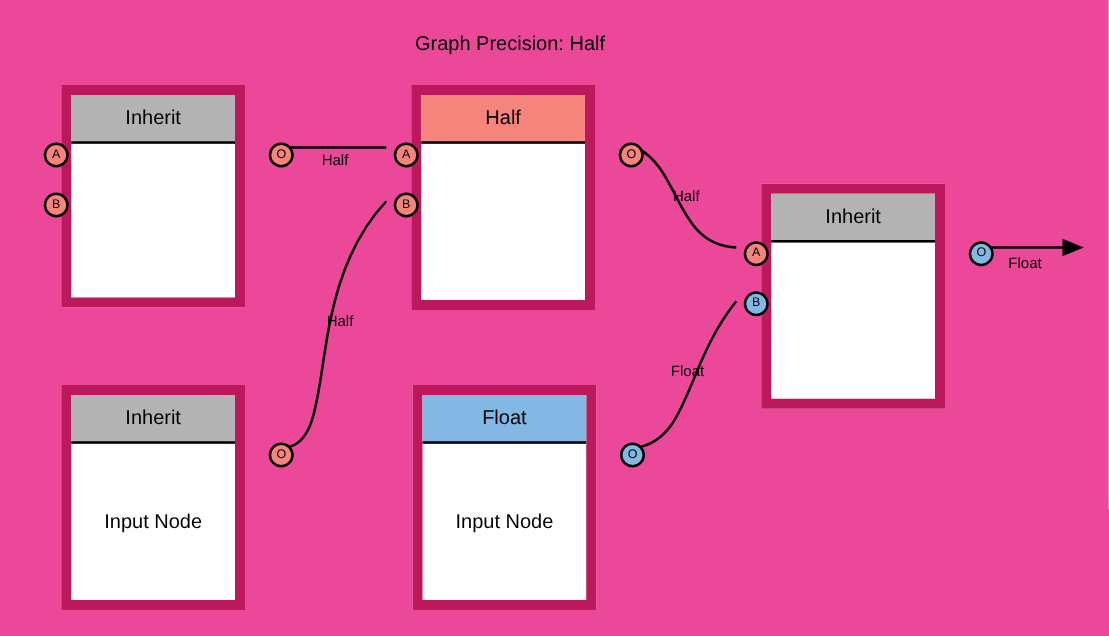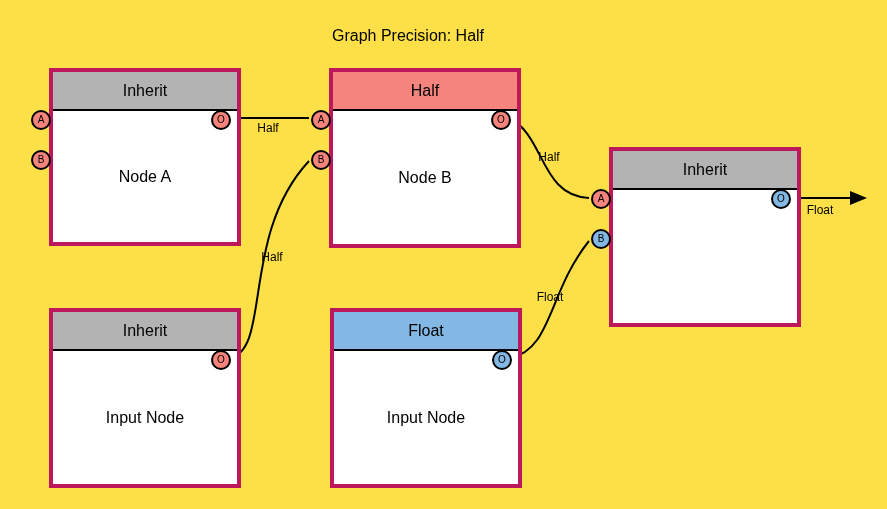--- a/index.html
+++ b/index.html
@@ -1,27 +1,27 @@
 <!DOCTYPE html>
 <html><head>
 <meta charset="utf-8">
 <style>
   html,body { margin:0; padding:0; background:#ffffff; }
   .canvas {
-    position:relative; width:887px; height:509px; background:#fde047;
+    position:relative; width:887px; height:509px; background:#ec4899;
     font-family:"Liberation Sans", sans-serif; color:#000; overflow:hidden;
   }
   .title {
     position:absolute; top:27px; left:258px; width:300px;
     text-align:center; font-size:16px;
   }
   .edges { position:absolute; left:0; top:0; }
   .node {
-    position:absolute; width:192px; background:#ffffff;
-    border:4px solid #be185d; box-sizing:border-box;
+    position:absolute; width:147px; background:#ffffff;
+    border:8px solid #be185d; box-sizing:border-box;
   }
   .node-header {
     height:39px; border-bottom:2px solid #000; box-sizing:border-box;
     display:flex; align-items:center; justify-content:center; font-size:16px;
   }
   .hdr-inherit { background:#b3b3b3; }
   .hdr-half    { background:#f5857c; }
   .hdr-float   { background:#82b8e3; }
   .node-body {
     position:absolute; left:0; right:0; top:39px; bottom:0;
@@ -55,29 +55,27 @@
     <path d="M 229 118 L 309 118" stroke="#000" stroke-width="2" fill="none"></path>
     <path d="M 229 358 C 272 352 240 235 309 161" stroke="#000" stroke-width="2" fill="none"></path>
     <path d="M 509 118 C 545 135 540 196 589 198" stroke="#000" stroke-width="2" fill="none"></path>
     <path d="M 510 358 C 552 350 548 292 589 241" stroke="#000" stroke-width="2" fill="none"></path>
     <path d="M 789 198 L 851 198" stroke="#000" stroke-width="2" fill="none"></path>
     <polygon points="850,191 867,198 850,205" fill="#000"></polygon>
   </svg>
 
   <div class="node" style="left:49px; top:68px; height:178px">
     <div class="node-header hdr-inherit">Inherit</div>
-    <div class="node-body">Node A</div>
     <div class="port port-half pl p1">A</div>
     <div class="port port-half pl p2">B</div>
     <div class="port port-half pr p1">O</div>
   </div>
 
   <div class="node" style="left:329px; top:68px; height:180px">
     <div class="node-header hdr-half">Half</div>
-    <div class="node-body">Node B</div>
     <div class="port port-half pl p1">A</div>
     <div class="port port-half pl p2">B</div>
     <div class="port port-half pr p1">O</div>
   </div>
 
   <div class="node" style="left:609px; top:147px; height:180px">
     <div class="node-header hdr-inherit">Inherit</div>
     <div class="port port-half pl p1">A</div>
     <div class="port port-float pl p2">B</div>
     <div class="port port-float pr p1">O</div>

